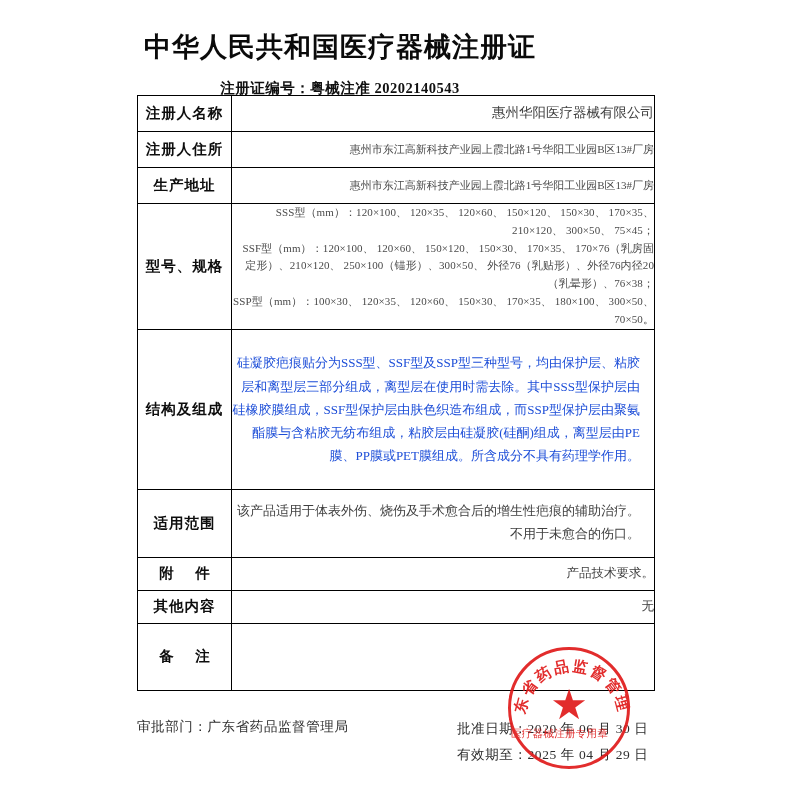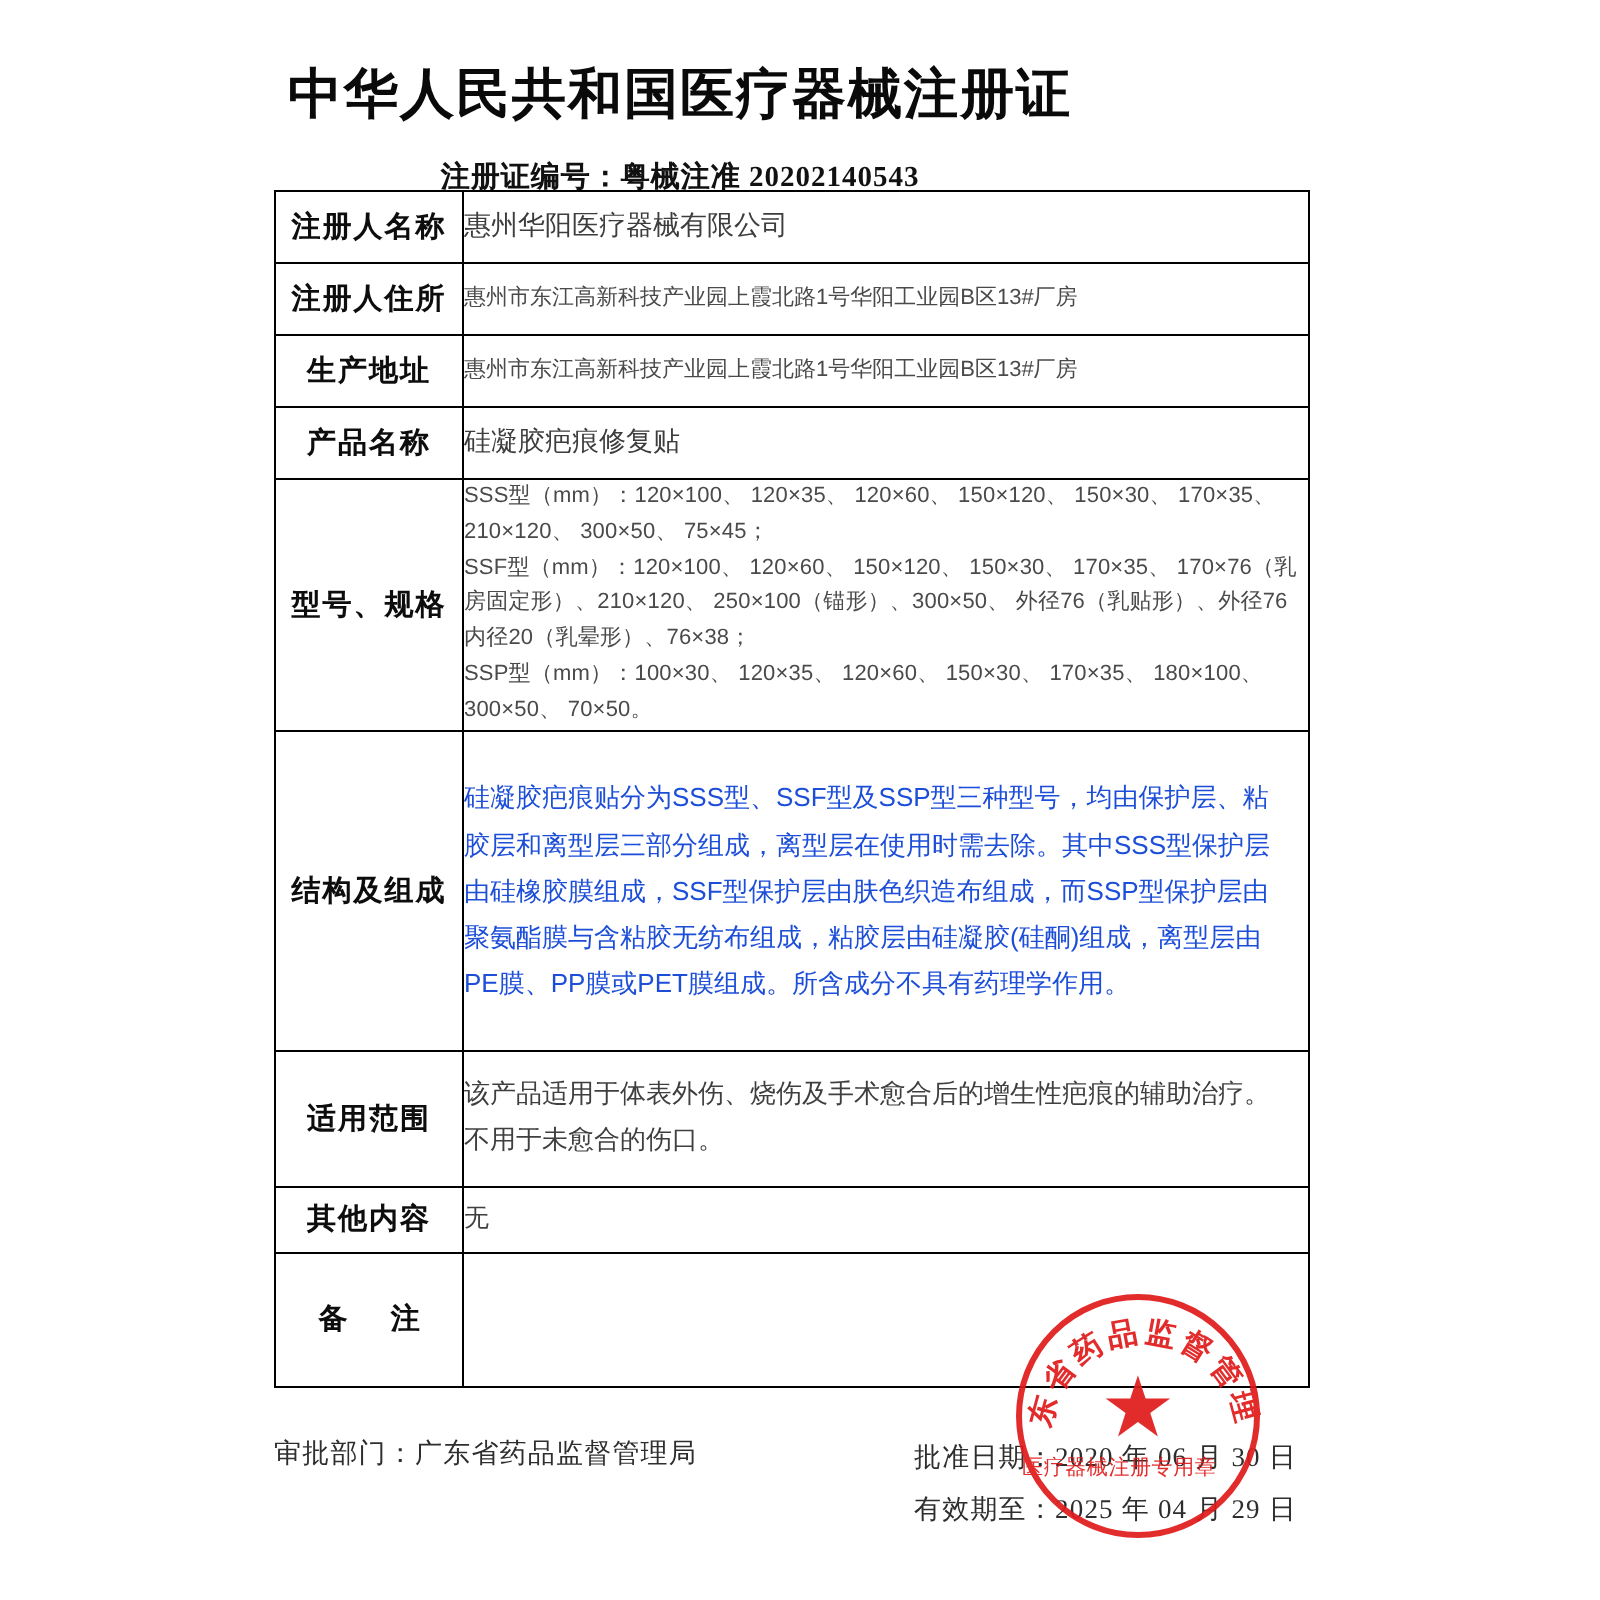--- a/index.html
+++ b/index.html
@@ -69,21 +69,22 @@
   }
   .label-cell.spaced {
     letter-spacing: 9px;
     text-indent: 9px;
   }
   .value-cell {
     padding: 6px 8px 6px 9px;
     color: #4a4a4a;
     font-size: 11px;
     line-height: 1.55;
-    font-family: Liberation Sans, sans-serif;
+    font-family: Liberation Serif, serif;
+    text-align: right;
   }
   .value-cell.big {
     font-size: 13.5px;
     color: #3d3d3d;
   }
   .value-cell.spec {
     font-size: 11px;
     line-height: 1.62;
     letter-spacing: 0.1px;
   }
@@ -229,37 +230,37 @@
         <td class="value-cell big">惠州华阳医疗器械有限公司</td>
       </tr>
       <tr class="r-addr">
         <td class="label-cell">注册人住所</td>
         <td class="value-cell">惠州市东江高新科技产业园上霞北路1号华阳工业园B区13#厂房</td>
       </tr>
       <tr class="r-addr">
         <td class="label-cell">生产地址</td>
         <td class="value-cell">惠州市东江高新科技产业园上霞北路1号华阳工业园B区13#厂房</td>
       </tr>
-      <tr class="r-prod">
-        <td class="label-cell">产品名称</td>
-        <td class="value-cell big">硅凝胶疤痕修复贴</td>
-      </tr>
       <tr class="r-spec">
         <td class="label-cell">型号、规格</td>
         <td class="value-cell spec" style="white-space:pre-wrap;">SSS型（mm）：120×100、 120×35、 120×60、 150×120、 150×30、 170×35、 210×120、 300×50、 75×45；
 SSF型（mm）：120×100、 120×60、 150×120、 150×30、 170×35、 170×76（乳房固定形）、210×120、 250×100（锚形）、300×50、 外径76（乳贴形）、外径76内径20（乳晕形）、76×38；
 SSP型（mm）：100×30、 120×35、 120×60、 150×30、 170×35、 180×100、 300×50、 70×50。</td>
       </tr>
       <tr class="r-struct">
         <td class="label-cell">结构及组成</td>
         <td class="value-cell struct">硅凝胶疤痕贴分为SSS型、SSF型及SSP型三种型号，均由保护层、粘胶层和离型层三部分组成，离型层在使用时需去除。其中SSS型保护层由硅橡胶膜组成，SSF型保护层由肤色织造布组成，而SSP型保护层由聚氨酯膜与含粘胶无纺布组成，粘胶层由硅凝胶(硅酮)组成，离型层由PE膜、PP膜或PET膜组成。所含成分不具有药理学作用。</td>
       </tr>
       <tr class="r-scope">
         <td class="label-cell">适用范围</td>
         <td class="value-cell scope">该产品适用于体表外伤、烧伤及手术愈合后的增生性疤痕的辅助治疗。不用于未愈合的伤口。</td>
+      </tr>
+      <tr class="r-attach">
+        <td class="label-cell spaced">附  件</td>
+        <td class="value-cell small-note">产品技术要求。</td>
       </tr>
       <tr class="r-other">
         <td class="label-cell">其他内容</td>
         <td class="value-cell small-note">无</td>
       </tr>
       <tr class="r-remark">
         <td class="label-cell spaced">备  注</td>
         <td class="value-cell small-note"></td>
       </tr>
     </tbody>

